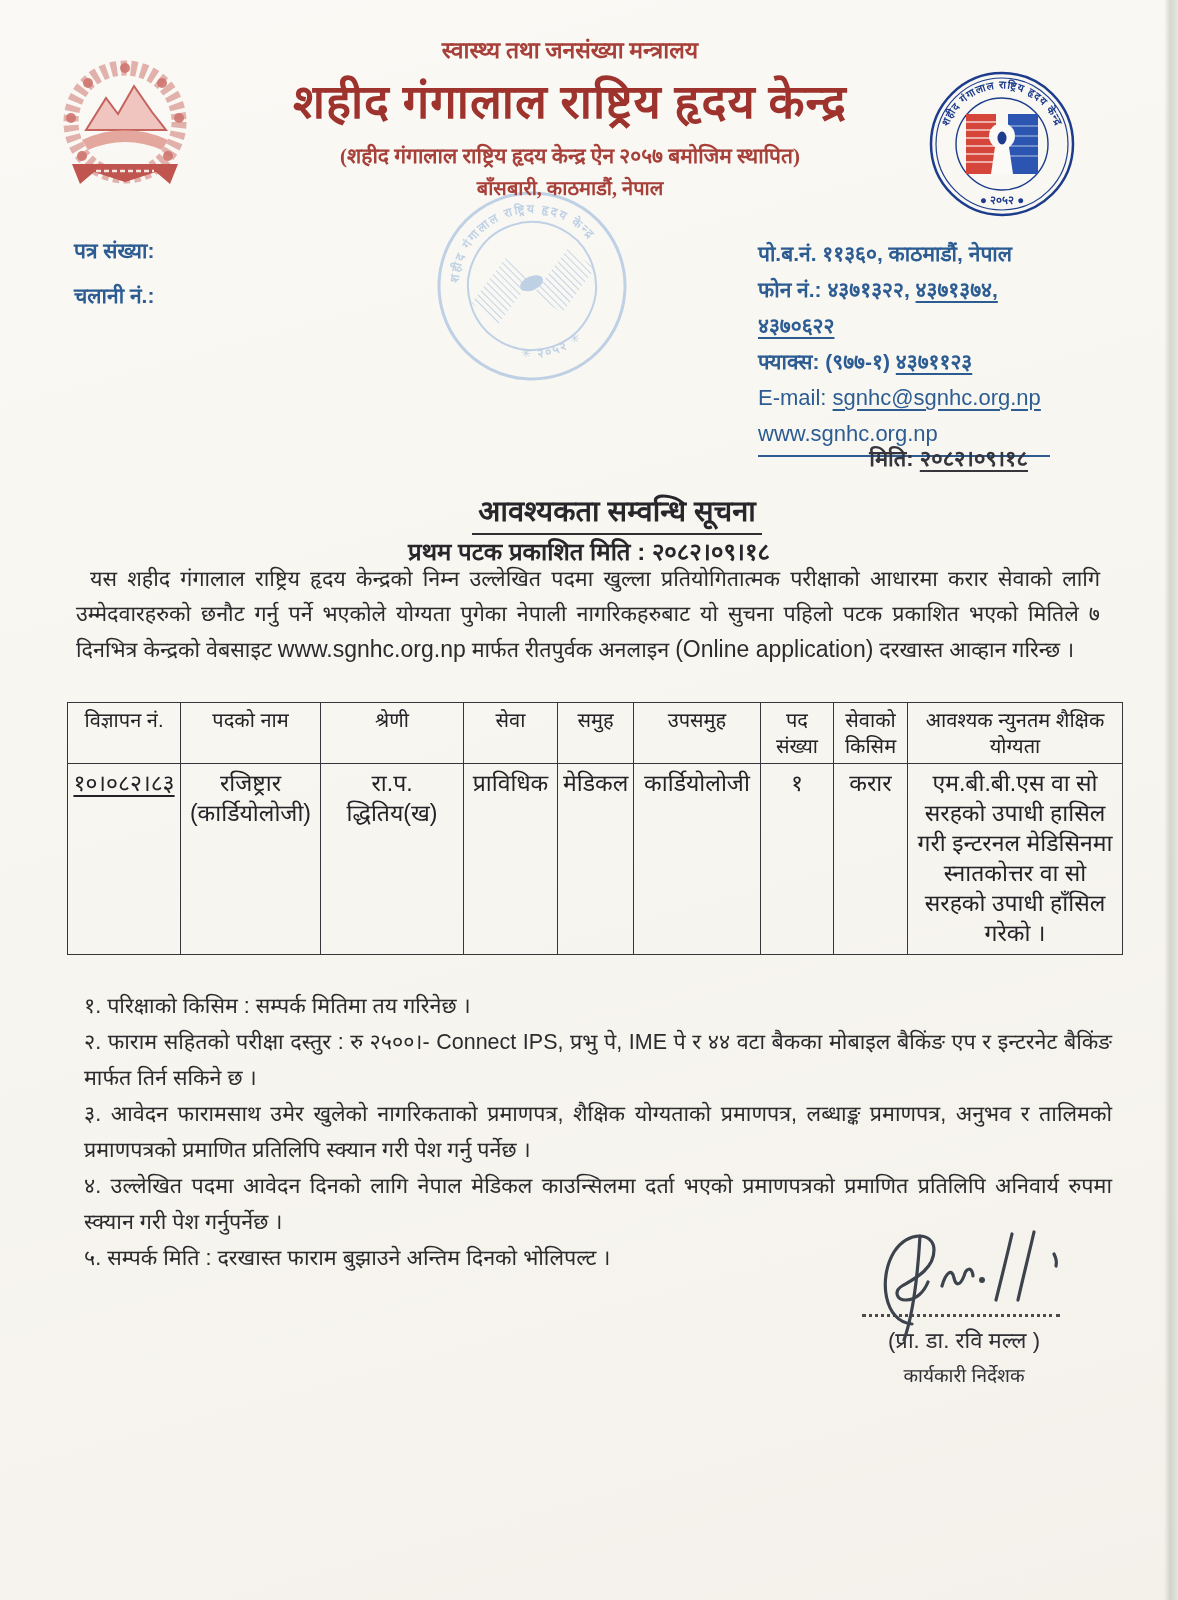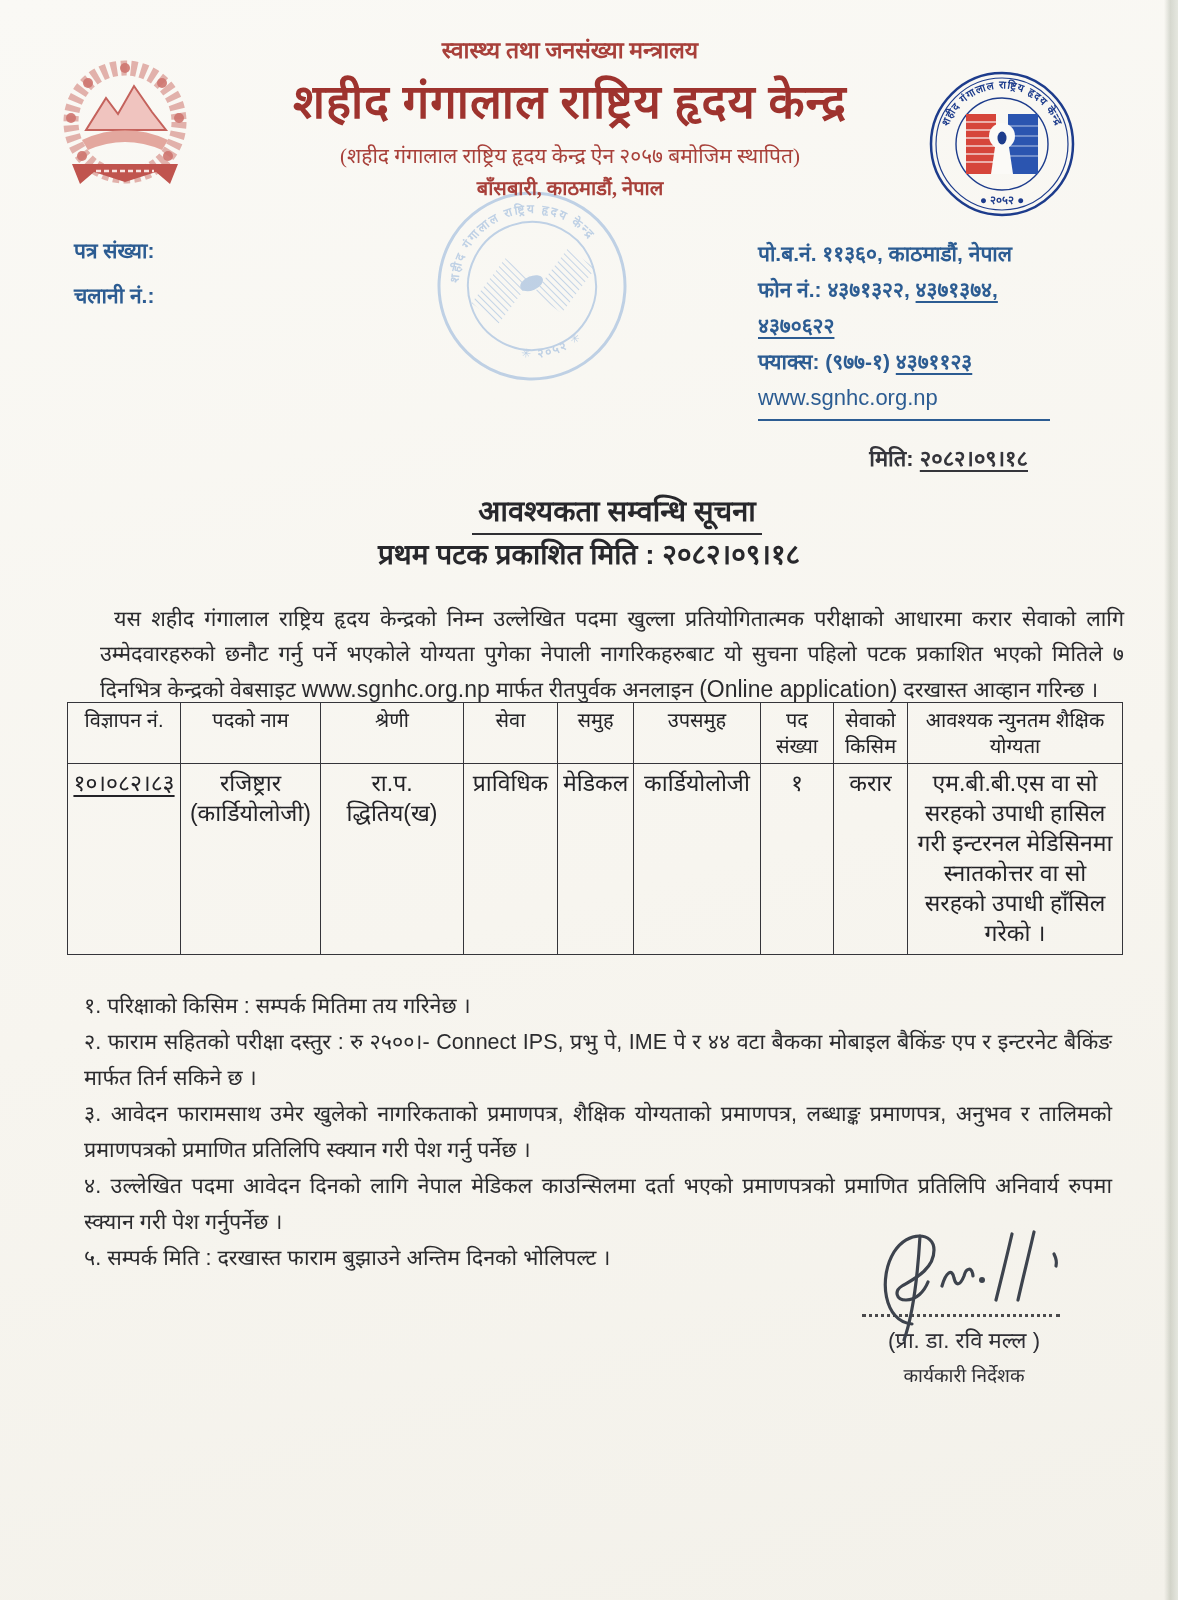--- a/index.html
+++ b/index.html
@@ -11,39 +11,39 @@
   }
   .scan-edge{position:absolute;top:0;right:0;width:14px;height:100%;
     background:linear-gradient(to right,rgba(0,0,0,0),rgba(125,135,115,.28) 45%,rgba(228,230,222,.95));}
   .abs{position:absolute;}
   
   .masthead{left:150px;top:28px;width:840px;text-align:center;z-index:2;
     font-family:"Liberation Serif","DejaVu Serif",serif;color:#a8403a;}
   .m-gov{font-size:21px;font-weight:bold;}
   .m-min{font-size:23px;font-weight:bold;margin-top:5px;text-align:center;}
   .m-org{font-size:47px;font-weight:bold;margin-top:3px;color:#9e332e;letter-spacing:1px;}
-  .m-est{font-size:21px;font-weight:400;margin-top:9px;}
+  .m-est{font-size:21px;font-weight:700;margin-top:9px;}
   .m-addr{font-size:20px;font-weight:bold;margin-top:5px;}
   
   .ref{color:#2c5c92;font-size:21px;font-weight:bold;z-index:2;}
   
   .contact{left:758px;top:236px;width:292px;color:#2c5c92;font-size:21px;
     font-weight:bold;line-height:36px;z-index:2;}
   .contact .latin{font-weight:normal;font-size:22px;}
   .u{text-decoration:underline;text-underline-offset:4px;}
   .site-row{border-bottom:2px solid #2c5c92;padding-bottom:3px;}
   
   .dateline{right:150px;top:442px;font-size:22px;font-weight:600;color:#35353b;white-space:nowrap;z-index:2;}
   
   .n-title-wrap{left:0;top:490px;width:1178px;text-align:center;z-index:2;padding-left:28px;}
   .n-title{display:inline-block;font-size:29px;font-weight:bold;color:#27272b;
     border-bottom:2.5px solid #2f2f33;padding:0 6px 4px;}
-  .n-pub{left:0;top:534px;width:1178px;text-align:center;font-size:28px;font-weight:bold;color:#27272b;z-index:2;}
-  .n-body{left:100px;top:562px;width:1024px;font-size:21.5px;line-height:35px;
-    text-align:justify;text-indent:14px;color:#2b2b2e;z-index:2;margin-top:40px;}
+  .n-pub{left:0;top:534px;width:1178px;text-align:center;font-size:24px;font-weight:bold;color:#27272b;z-index:2;}
+  .n-body{left:76px;top:562px;width:1024px;font-size:21.5px;line-height:35px;
+    text-align:justify;text-indent:14px;color:#2b2b2e;z-index:2;}
   .n-body .latin{font-size:23px;}
   
   table.vac{left:67px;top:702px;width:1055px;position:absolute;border-collapse:collapse;
     table-layout:fixed;z-index:2;font-size:20px;color:#232327;}
   table.vac th,table.vac td{border:1.8px solid #35353a;vertical-align:top;
     padding:4px 5px;font-weight:normal;line-height:26px;}
   table.vac th{height:44px;text-align:center;}
   table.vac td{height:182px;text-align:center;font-size:23px;line-height:30px;}
   td.l,th.l{text-align:left;}
   .qual{line-height:32px;}
@@ -153,20 +153,22 @@
 
   <div class="abs contact">
     <div>पो.ब.नं. ११३६०, काठमाडौं, नेपाल</div>
     <div><span>फोन नं.:</span>
       <span>४३७१३२२,</span>
       <span class="u">४३७१३७४,</span>
       <span class="u">४३७०६२२</span></div>
     <div><span>फ्याक्स:</span>
       <span>(९७७-१)</span>
       <span class="u">४३७११२३</span></div>
+    <div class="latin"><span>E-mail:</span>
+      <span class="u">sgnhc@sgnhc.org.np</span></div>
     <div class="latin site-row"><span>www.sgnhc.org.np</span></div>
   </div>
 
   <div class="abs dateline">
     <span>मिति:</span>
     <span class="u">२०८२।०९।१८</span>
   </div>
 
   <div class="abs n-title-wrap">
     <span class="n-title">आवश्यकता सम्वन्धि सूचना</span>

